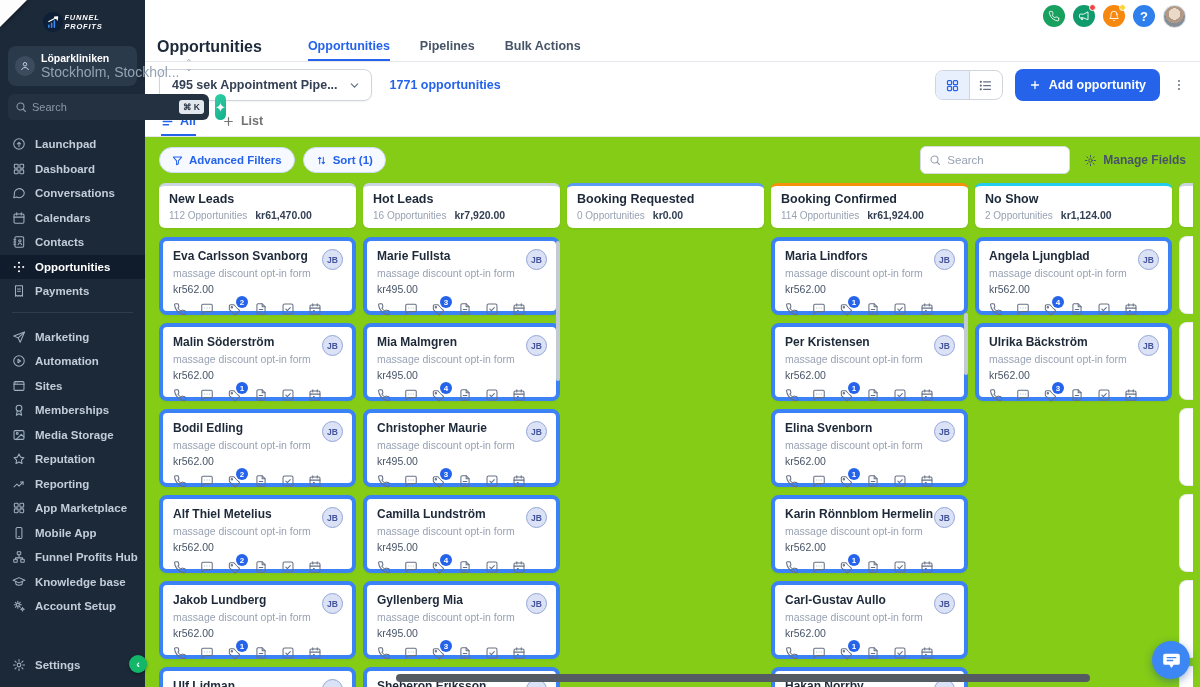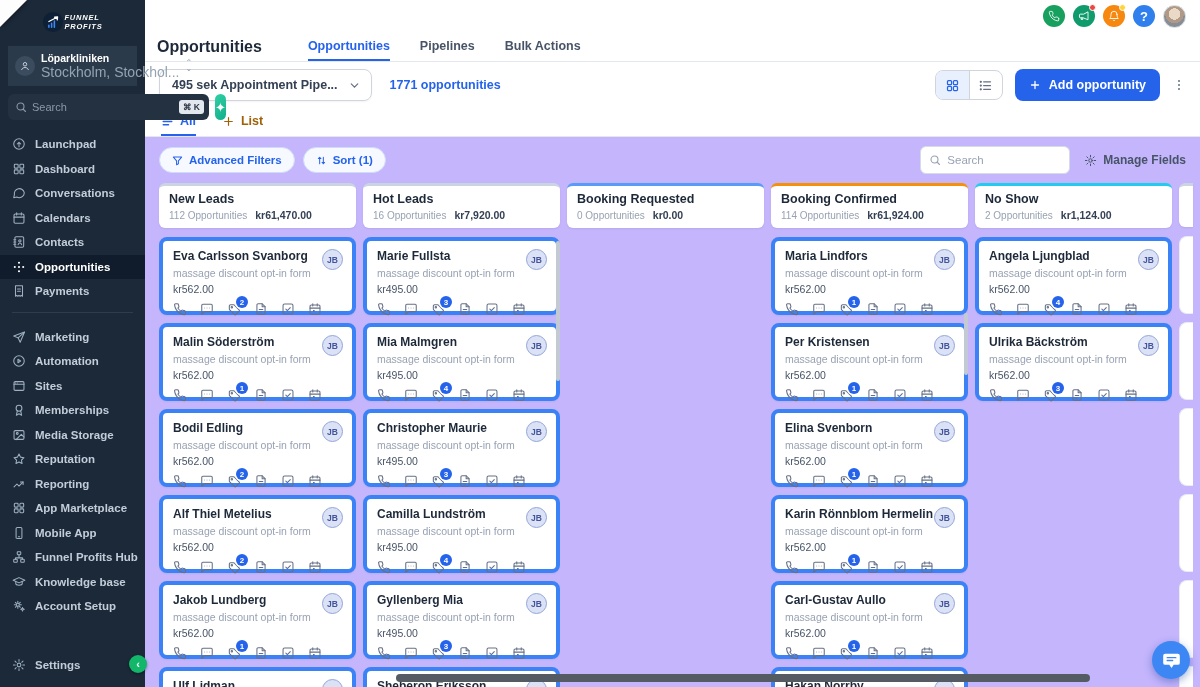--- a/index.html
+++ b/index.html
@@ -5,21 +5,21 @@
   * { margin:0; padding:0; box-sizing:border-box; }
   html,body { width:1200px; height:687px; overflow:hidden; font-family:"Liberation Sans", sans-serif; background:#fff; }
   svg { display:block; }
   .ico { width:15px; height:15px; }
   .ico svg { width:100%; height:100%; }
 
   
   .sidebar { position:fixed; left:0; top:0; width:145px; height:687px; background:#1c2939; color:#cdd5df; z-index:20; }
   .logo-row { display:flex; align-items:center; justify-content:center; padding:11px 0 6px; }
   .logo-txt { font-size:7.5px; font-weight:bold; font-style:italic; letter-spacing:.8px; color:#fff; line-height:1.25; }
-  .account { margin:7px 8px 0; background:#2b3a4b; border-radius:0; padding:6px 7px; display:flex; align-items:center; gap:6px; cursor:pointer; }
+  .account { margin:7px 8px 0; background:#2b3a4b; border-radius:8px; padding:6px 7px; display:flex; align-items:center; gap:6px; cursor:pointer; }
   .acct-ava { width:20px; height:20px; border-radius:50%; background:#3c4c5f; display:flex; align-items:center; justify-content:center; color:#c3cdd9; flex:none; }
   .acct-ava svg{ width:12px; height:12px; }
   .acct-name { font-size:10.5px; font-weight:bold; color:#fff; white-space:nowrap; }
   .acct-loc { font-size:14px; color:#94a3b3; white-space:nowrap; }
   .acct-chev { margin-left:auto; color:#8d9aab; font-size:8px; line-height:.8; text-align:center; }
   .search-row { display:flex; gap:6px; margin:8px 8px 0; }
   .s-box { flex:1; height:26px; background:#243141; border-radius:6px; display:flex; align-items:center; gap:5px; padding:0 5px 0 7px; }
   .s-box input { flex:1; min-width:0; background:transparent; border:none; outline:none; color:#cdd5df; font-size:11px; }
   .s-box input::placeholder { color:#8b98a9; }
   .kbd { background:#e3e8ee; color:#2c3644; font-size:8.5px; font-weight:bold; border-radius:3px; padding:2px 4px; white-space:nowrap; }
@@ -58,25 +58,25 @@
   .seg.active { background:#e8effd; color:#2563eb; }
   .seg svg { width:15px; height:15px; }
   .add-btn { margin-left:12px; height:32px; background:#2563eb; border:none; color:#fff; font-size:12.5px; font-weight:bold; border-radius:8px; padding:0 14px; display:flex; align-items:center; gap:8px; cursor:pointer; font-family:inherit; }
   .add-btn svg { width:12px; height:12px; }
   .kebab { margin-left:12px; color:#667085; cursor:pointer; }
   .kebab svg { width:14px; height:14px; }
 
   .viewtabs { height:29px; background:#fff; border-bottom:1px solid #e4e7ec; display:flex; align-items:stretch; gap:26px; padding-left:16px; }
   .vtab { display:flex; align-items:center; gap:6px; font-size:12.5px; font-weight:600; cursor:pointer; border-bottom:2px solid transparent; }
   .vtab.active { color:#2563eb; border-bottom-color:#2563eb; }
-  .vtab.inactive { color:#a16207; }
+  .vtab.inactive { color:#737373; }
   .vtab svg { width:13px; height:13px; }
 
   
-  .board { position:relative; height:550px; background:#c4b5fd; padding:8px 14px 0; overflow:hidden; }
+  .board { position:relative; height:550px; background:#84cc16; padding:8px 14px 0; overflow:hidden; }
   .filter-row { display:flex; align-items:center; height:30px; margin-bottom:8px; }
   .pill { display:flex; align-items:center; gap:6px; height:26px; border:1px solid #cfdcf8; background:#f6f9ff; color:#2563eb; font-size:11.5px; font-weight:bold; border-radius:15px; padding:0 12px; margin-right:8px; cursor:pointer; }
   .pill svg { width:11px; height:11px; }
   .filter-row .spacer { flex:1; }
   .board-search { width:150px; height:28px; background:#fff; border:1px solid #d7dce3; border-radius:6px; display:flex; align-items:center; gap:6px; padding:0 8px; color:#98a2b3; }
   .board-search svg { width:12px; height:12px; }
   .board-search input { flex:1; min-width:0; border:none; outline:none; background:transparent; font-size:11.5px; color:#344054; }
   .board-search input::placeholder { color:#98a2b3; }
   .manage-fields { display:flex; align-items:center; gap:6px; margin-left:14px; color:#475467; font-size:12px; font-weight:600; cursor:pointer; }
   .manage-fields svg { width:13px; height:13px; }

